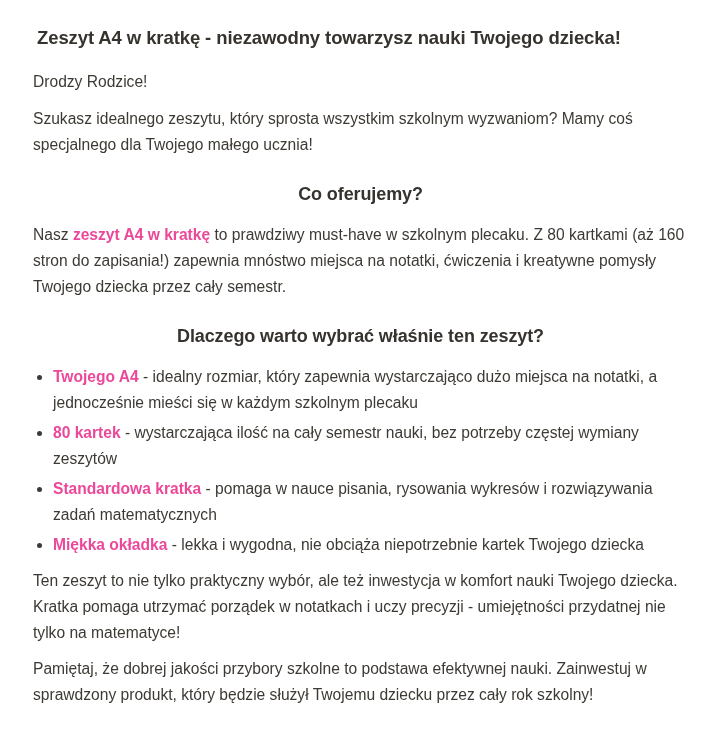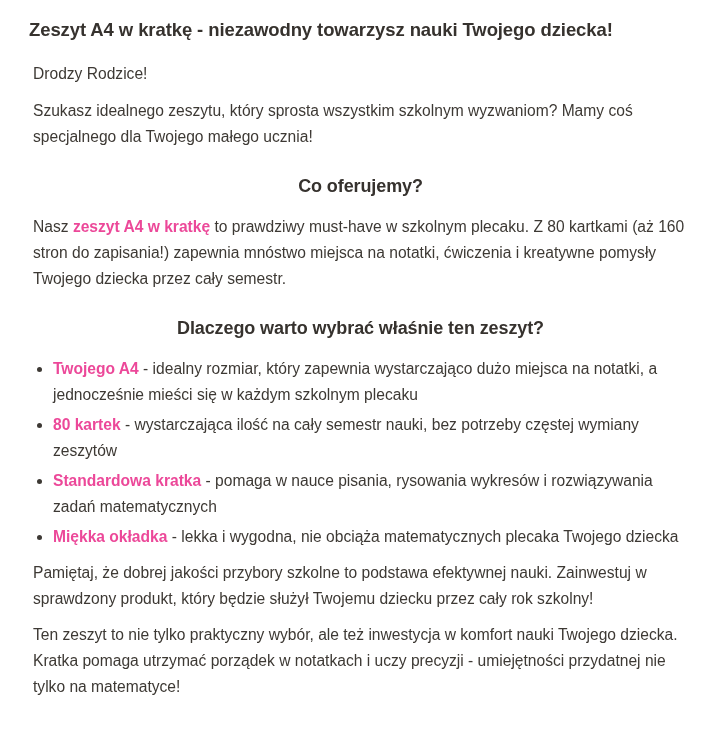--- a/index.html
+++ b/index.html
@@ -11,21 +11,21 @@
       width: 722px;
       height: 749px;
       overflow: hidden;
       font-family: "Liberation Sans", sans-serif;
       color: #3d3934;
     }
     .content {
       padding: 16px 30px 0 29px;
     }
     h2, h3 {
-      margin: 0;
+      margin: 8px;
       font-weight: bold;
       color: #36322e;
       letter-spacing: -0.1px;
     }
     h2 {
       font-size: 18.5px;
       line-height: 28px;
       margin-bottom: 17px;
     }
     h3 {
@@ -73,19 +73,19 @@
   <h3>Co oferujemy?</h3>
 
   <p><span>Nasz </span><b>zeszyt A4 w kratkę</b><span> to prawdziwy must-have w szkolnym plecaku. Z 80 kartkami (aż 160 stron do zapisania!) zapewnia mnóstwo miejsca na notatki, ćwiczenia i kreatywne pomysły Twojego dziecka przez cały semestr.</span></p>
 
   <h3>Dlaczego warto wybrać właśnie ten zeszyt?</h3>
 
   <ul>
     <li><b>Twojego A4</b><span> - idealny rozmiar, który zapewnia wystarczająco dużo miejsca na notatki, a jednocześnie mieści się w każdym szkolnym plecaku</span></li>
     <li><b>80 kartek</b><span> - wystarczająca ilość na cały semestr nauki, bez potrzeby częstej wymiany zeszytów</span></li>
     <li><b>Standardowa kratka</b><span> - pomaga w nauce pisania, rysowania wykresów i rozwiązywania zadań matematycznych</span></li>
-    <li><b>Miękka okładka</b><span> - lekka i wygodna, nie obciąża matematycznych plecaka Twojego dziecka</span></li>
+    <li><b>Miękka okładka</b><span> - lekka i wygodna, nie obciąża niepotrzebnie kartek Twojego dziecka</span></li>
   </ul>
 
+  <p>Ten zeszyt to nie tylko praktyczny wybór, ale też inwestycja w komfort nauki Twojego dziecka. Kratka pomaga utrzymać porządek w notatkach i uczy precyzji - umiejętności przydatnej nie tylko na matematyce!</p>
+
   <p>Pamiętaj, że dobrej jakości przybory szkolne to podstawa efektywnej nauki. Zainwestuj w sprawdzony produkt, który będzie służył Twojemu dziecku przez cały rok szkolny!</p>
-
-  <p>Ten zeszyt to nie tylko praktyczny wybór, ale też inwestycja w komfort nauki Twojego dziecka. Kratka pomaga utrzymać porządek w notatkach i uczy precyzji - umiejętności przydatnej nie tylko na matematyce!</p>
 </div>
 
 </body></html>

